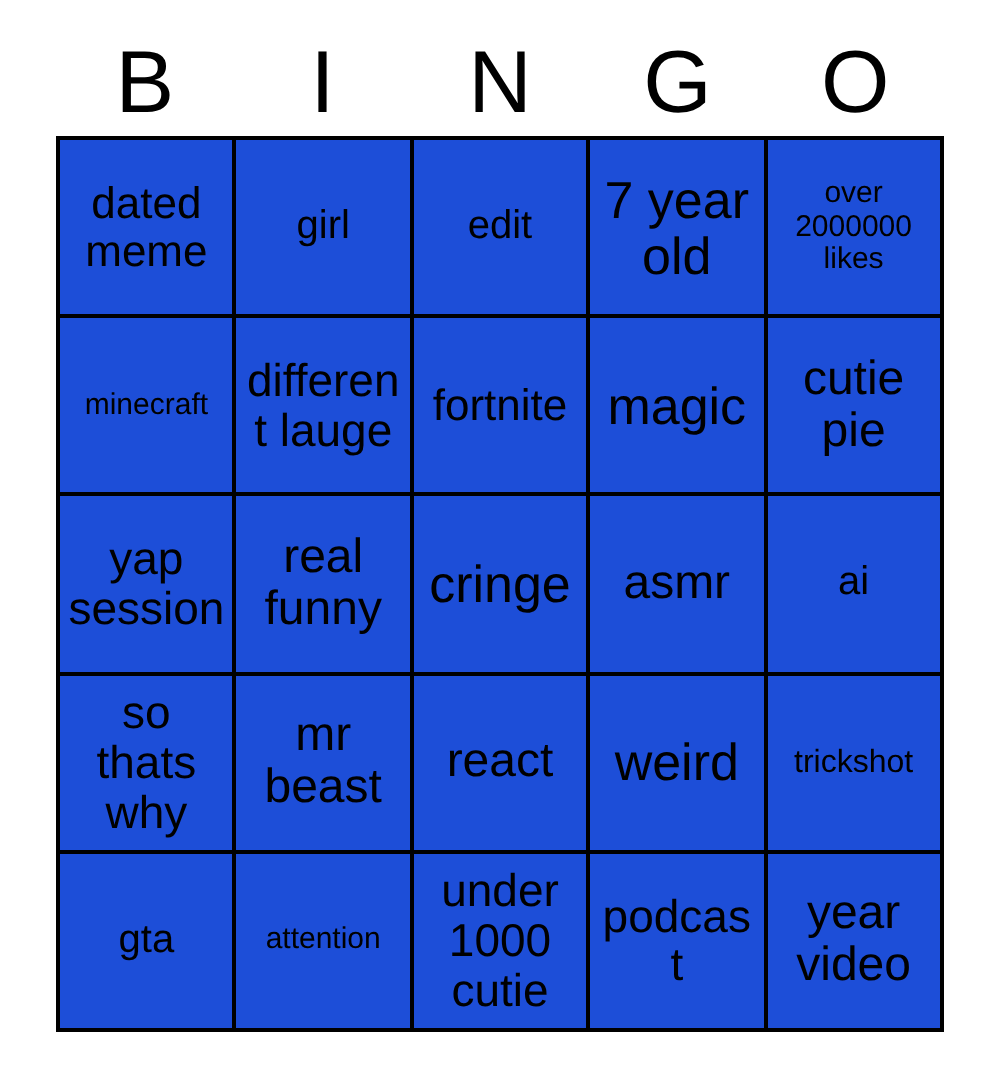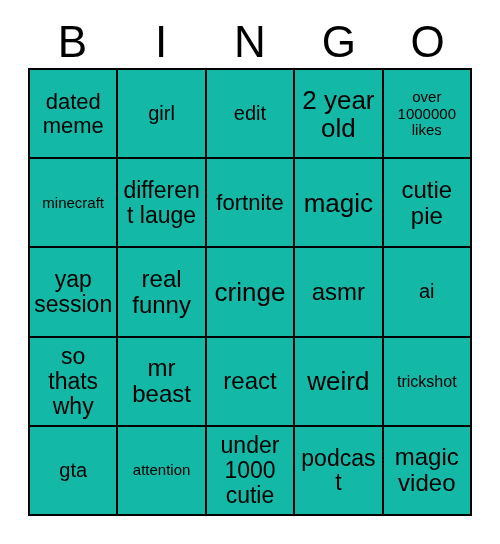--- a/index.html
+++ b/index.html
@@ -53,21 +53,21 @@
     border-top: 2px solid #000000;
     border-left: 2px solid #000000;
     display: grid;
     grid-template-columns: repeat(5, 1fr);
     grid-template-rows: repeat(5, 1fr);
   }
   .cell {
     box-sizing: border-box;
     border-right: 2px solid #000000;
     border-bottom: 2px solid #000000;
-    background: #14b8a6;
+    background: #1d4ed8;
     display: flex;
     align-items: center;
     justify-content: center;
     text-align: center;
     padding: 2px 3px;
     overflow: hidden;
   }
   .cell-text {
     display: block;
     width: 100%;
@@ -103,24 +103,24 @@
     <div class="cell fs-md">
         <span class="cell-text">dated meme</span>
       </div>
     <div class="cell fs-xxl">
         <span class="cell-text">girl</span>
       </div>
     <div class="cell fs-xxl">
         <span class="cell-text">edit</span>
       </div>
     <div class="cell fs-lg">
-        <span class="cell-text">2 year old</span>
+        <span class="cell-text">7 year old</span>
       </div>
     <div class="cell fs-xs">
-        <span class="cell-text">over 1000000 likes</span>
+        <span class="cell-text">over 2000000 likes</span>
       </div>
 
     <div class="cell fs-xs">
         <span class="cell-text">minecraft</span>
       </div>
     <div class="cell fs-sm">
         <span class="cell-text">different lauge</span>
       </div>
     <div class="cell fs-md">
         <span class="cell-text">fortnite</span>
@@ -170,17 +170,17 @@
     <div class="cell fs-xs">
         <span class="cell-text">attention</span>
       </div>
     <div class="cell fs-sm">
         <span class="cell-text">under 1000 cutie</span>
       </div>
     <div class="cell fs-sm">
         <span class="cell-text">podcast</span>
       </div>
     <div class="cell fs-xl">
-        <span class="cell-text">magic video</span>
+        <span class="cell-text">year video</span>
       </div>
   </div>
 
 </div>
 
 </body></html>

